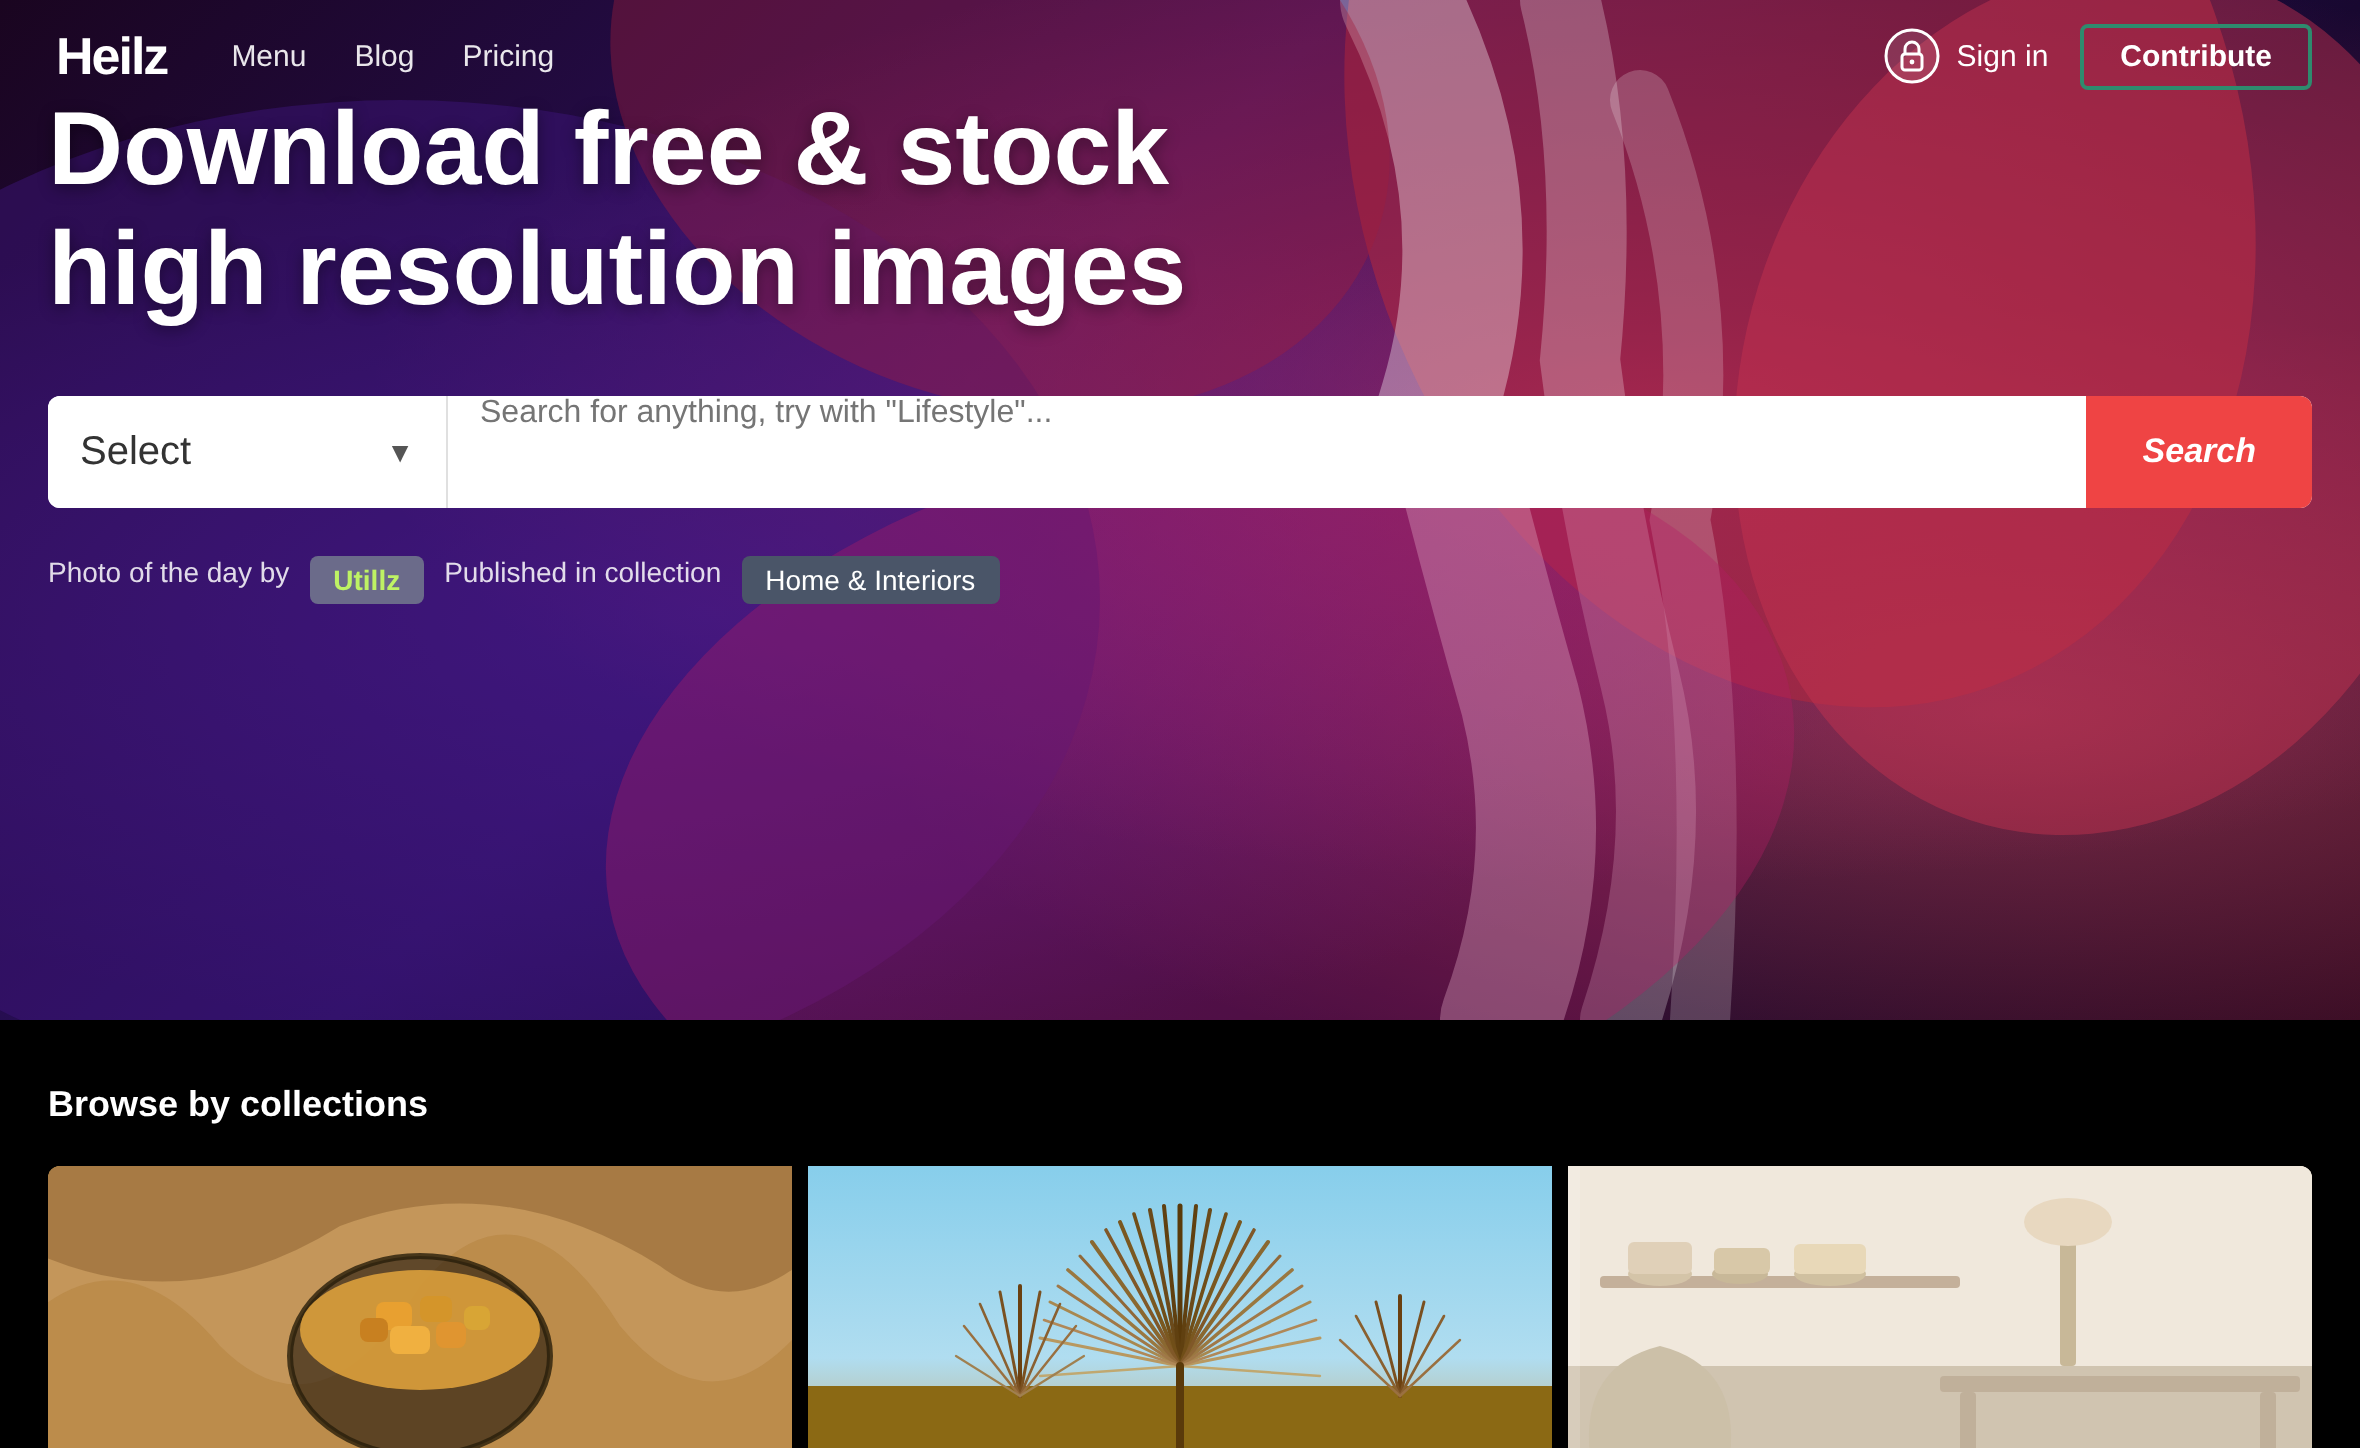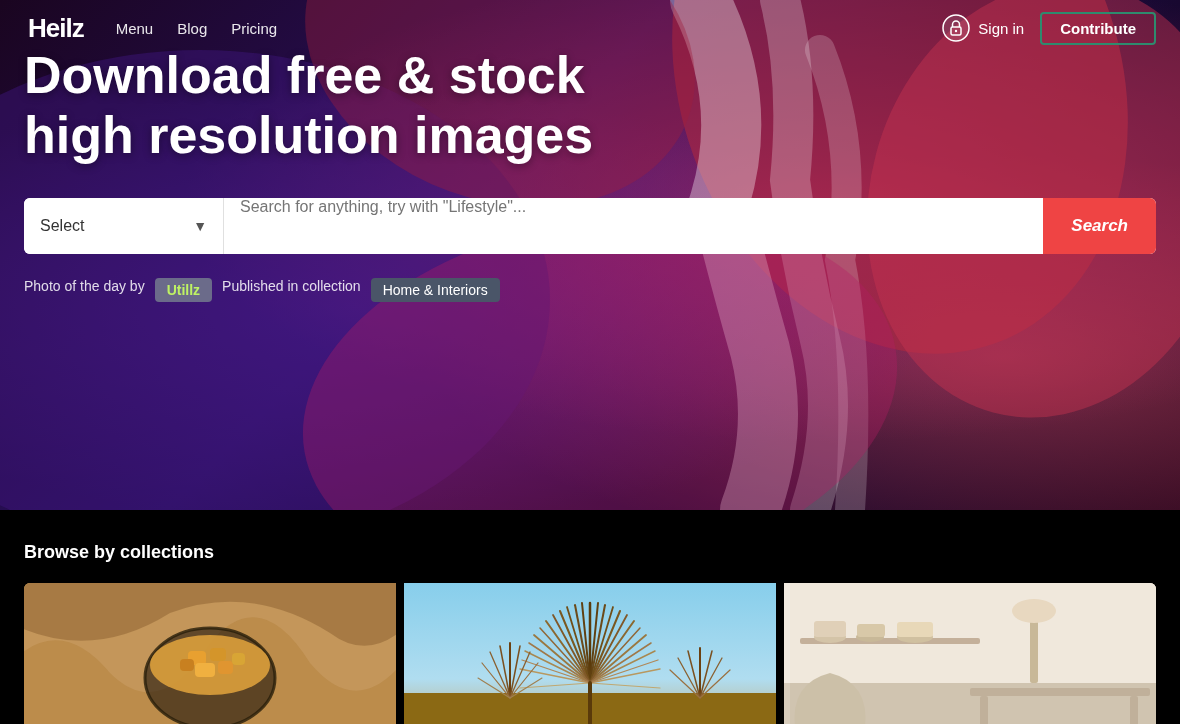--- a/index.html
+++ b/index.html
@@ -120,21 +120,21 @@
       align-items: center;
       padding: 0 16px;
       border-right: 1px solid #e0e0e0;
       min-width: 200px;
       background: #fff;
       cursor: pointer;
     }
     .search-select {
       border: none;
       outline: none;
-      font-size: 16px;
+      font-size: 20px;
       color: #333;
       background: transparent;
       cursor: pointer;
       flex: 1;
       appearance: none;
     }
     .select-arrow {
       color: #555;
       font-size: 14px;
       margin-left: 8px;

